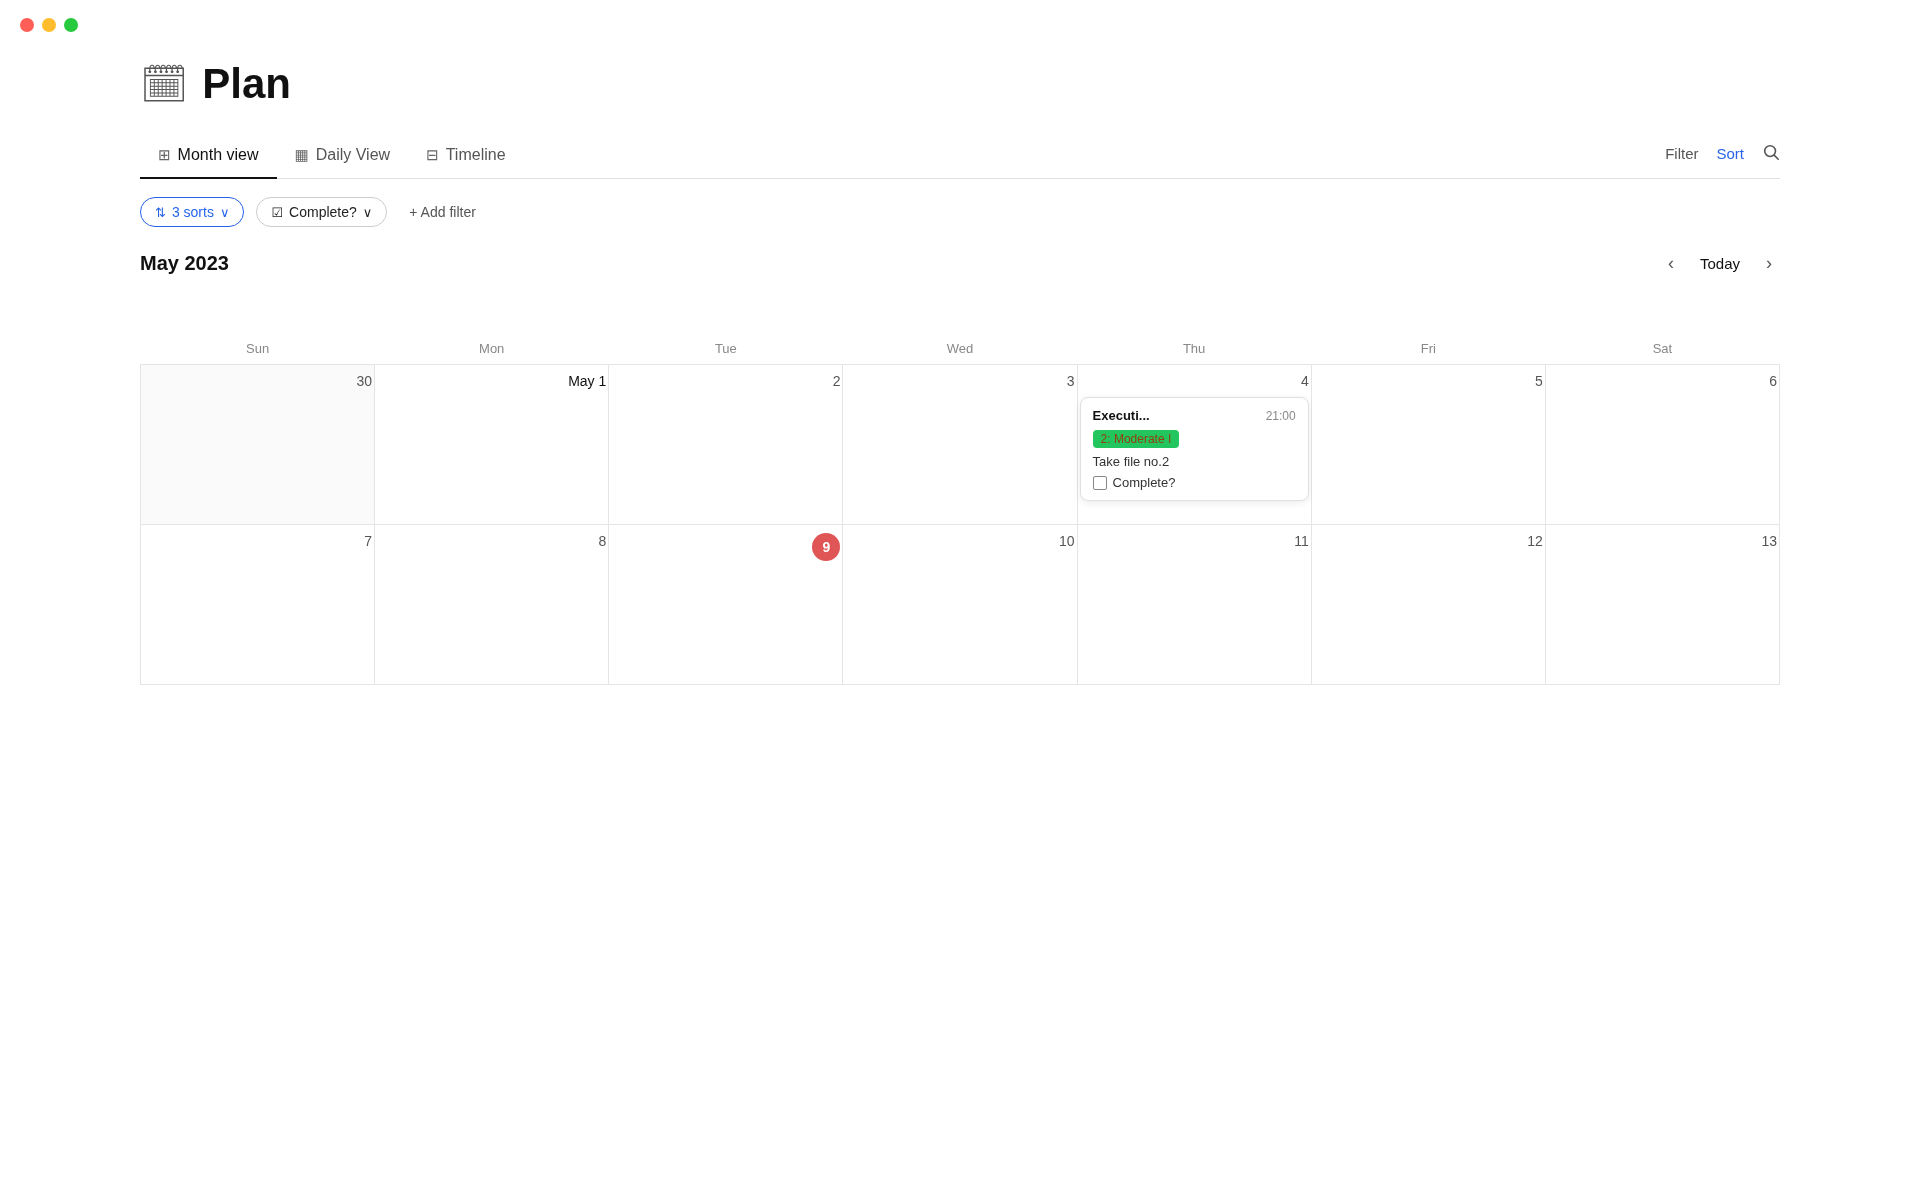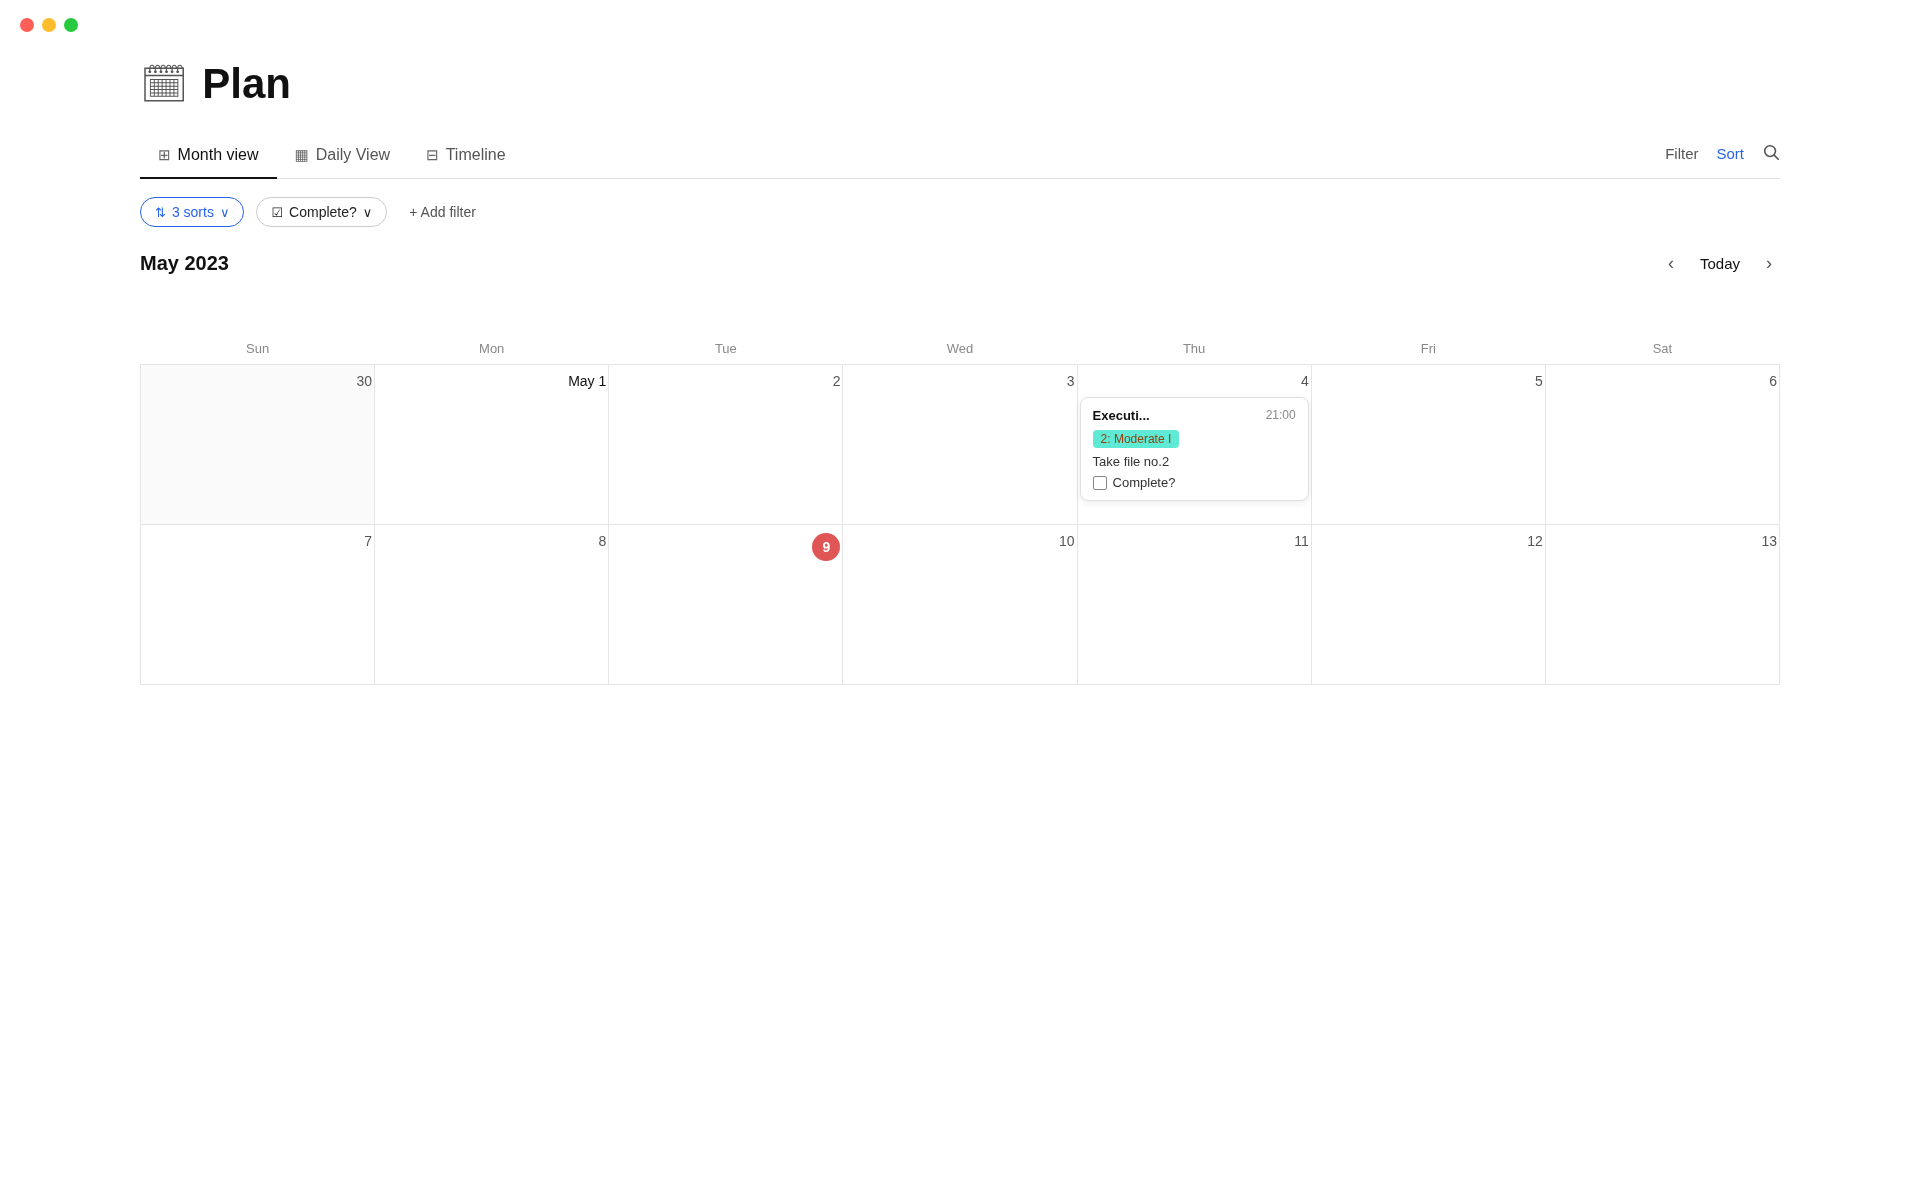--- a/index.html
+++ b/index.html
@@ -233,34 +233,34 @@
       background: #fff;
       border: 1px solid #e0e0e0;
       border-radius: 8px;
       padding: 10px 12px;
       box-shadow: 0 2px 8px rgba(0,0,0,0.08);
       margin-top: 4px;
     }
     .event-title-row {
       display: flex;
       justify-content: space-between;
-      align-items: flex-start;
+      align-items: flex-end;
       margin-bottom: 6px;
     }
     .event-title {
       font-size: 13px;
       font-weight: 700;
       color: #111;
     }
     .event-time {
       font-size: 12px;
       color: #888;
     }
     .event-badge {
-      background: #5eead4;
+      background: #22c55e;
       color: #92400e;
       font-size: 12px;
       padding: 2px 8px;
       border-radius: 4px;
       margin-bottom: 6px;
       display: inline-block;
     }
     .event-desc {
       font-size: 13px;
       color: #333;

